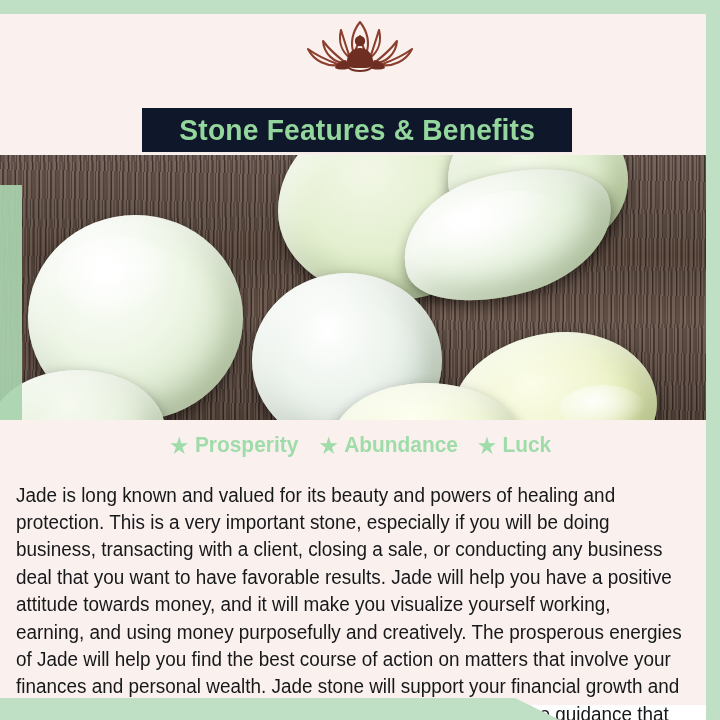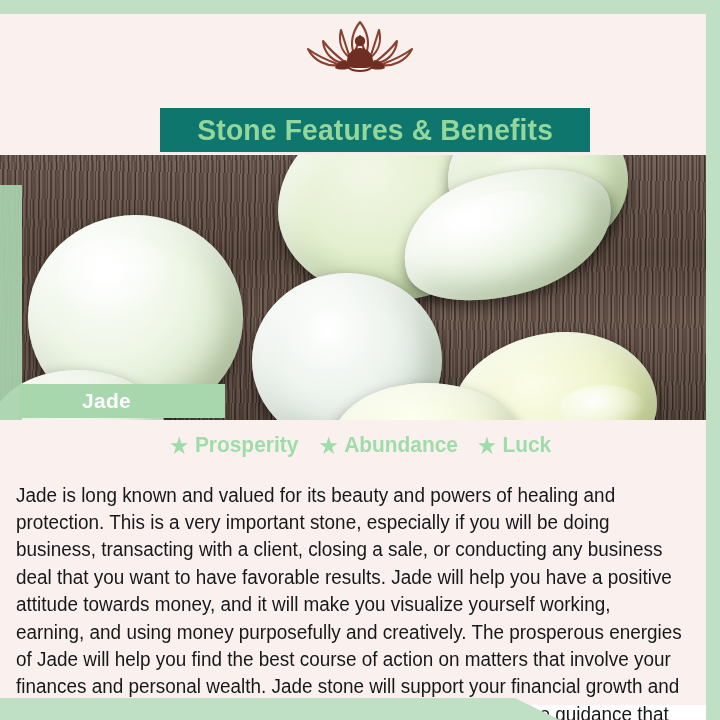--- a/index.html
+++ b/index.html
@@ -77,23 +77,23 @@
     font-family: "Liberation Serif", serif;
     font-size: 14.5px;
     letter-spacing: 2.6px;
     color: #4a2420;
     font-weight: 400;
   }
 
   
   .title-banner {
     position: absolute;
-    left: 160px; top: 108px;
+    left: 142px; top: 108px;
     width: 430px; height: 44px;
-    background: #0f766e;
+    background: #0f172a;
     display: flex;
     align-items: center;
     justify-content: center;
     box-shadow: 0 1px 2px rgba(0,0,0,.04);
   }
   .title-text {
     font-family: "Liberation Sans Narrow", "Liberation Sans", sans-serif;
     font-weight: bold;
     font-size: 30px;
     color: #93d79c;
@@ -232,23 +232,20 @@
     <div class="stone" style="left:252px;top:118px;width:190px;height:175px;border-radius:50%;
                 background:radial-gradient(ellipse at 40% 32%, #ffffff 0%, #eef4ee 38%, #dde8e0 72%, #c6d6c8 100%);"></div>
     <div class="stone" style="left:332px;top:228px;width:190px;height:120px;border-radius:50%;
                 background:radial-gradient(ellipse at 42% 30%, #fdfff0 0%, #f2f7d8 45%, #dde8b4 85%);"></div>
     <div class="stone" style="left:-10px;top:215px;width:175px;height:120px;border-radius:50%;
                 background:radial-gradient(ellipse at 45% 30%, #f6faf0 0%, #e6f0dc 50%, #cfdfc0 88%);"></div>
 
     <div class="frame-left-strip" style="top:30px;height:250px;"></div>
   </div>
 
-  <div class="jade-band">
-    <span class="jade-label">Jade</span>
-  </div>
 
   <div class="logo">
     <svg class="logo-mark" viewBox="0 0 132 62">
       <g fill="none" stroke="#8b3f2e" stroke-width="2.1" stroke-linecap="round" stroke-linejoin="round">
         <path d="M66 6 C58 16, 56 28, 60 38 C63 30, 66 24, 66 20 C66 24, 69 30, 72 38 C76 28, 74 16, 66 6 Z"></path>
         <path d="M47 14 C44 26, 48 36, 56 42 C53 33, 50 24, 47 14 Z"></path>
         <path d="M85 14 C88 26, 84 36, 76 42 C79 33, 82 24, 85 14 Z"></path>
         <path d="M29 25 C30 38, 40 47, 52 47 C44 41, 35 33, 29 25 Z"></path>
         <path d="M103 25 C102 38, 92 47, 80 47 C88 41, 97 33, 103 25 Z"></path>
         <path d="M14 33 C20 45, 33 51, 46 49 C35 45, 23 40, 14 33 Z"></path>

